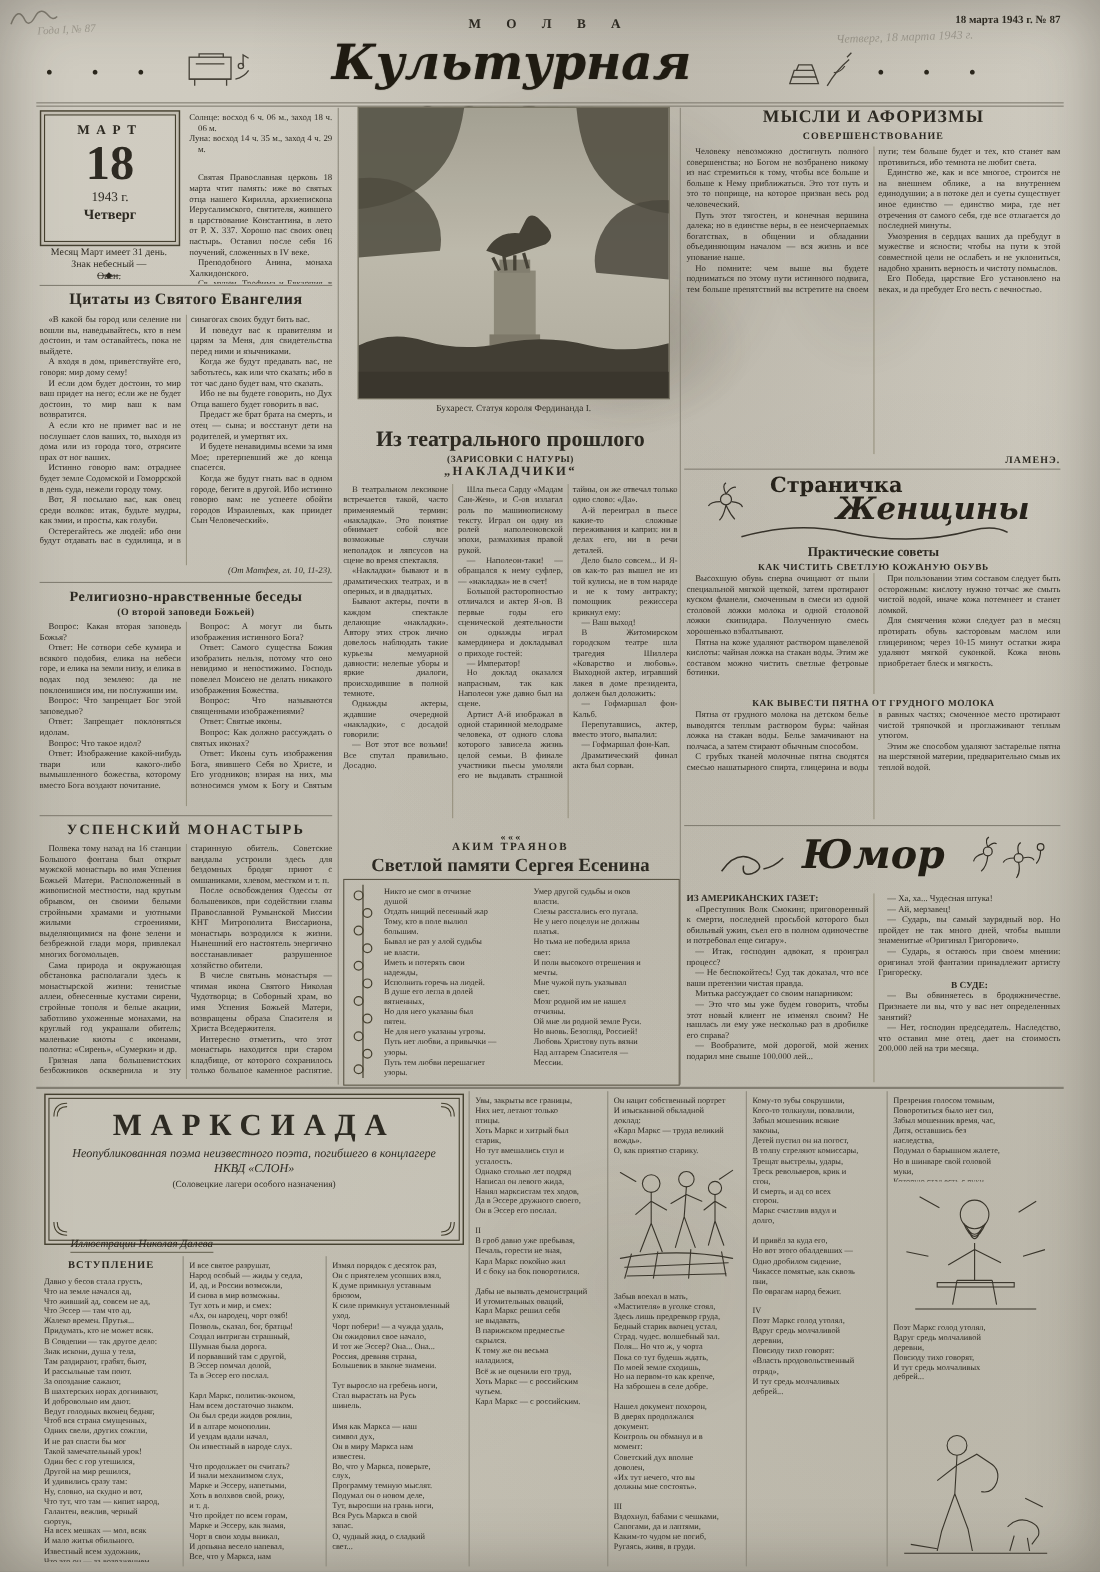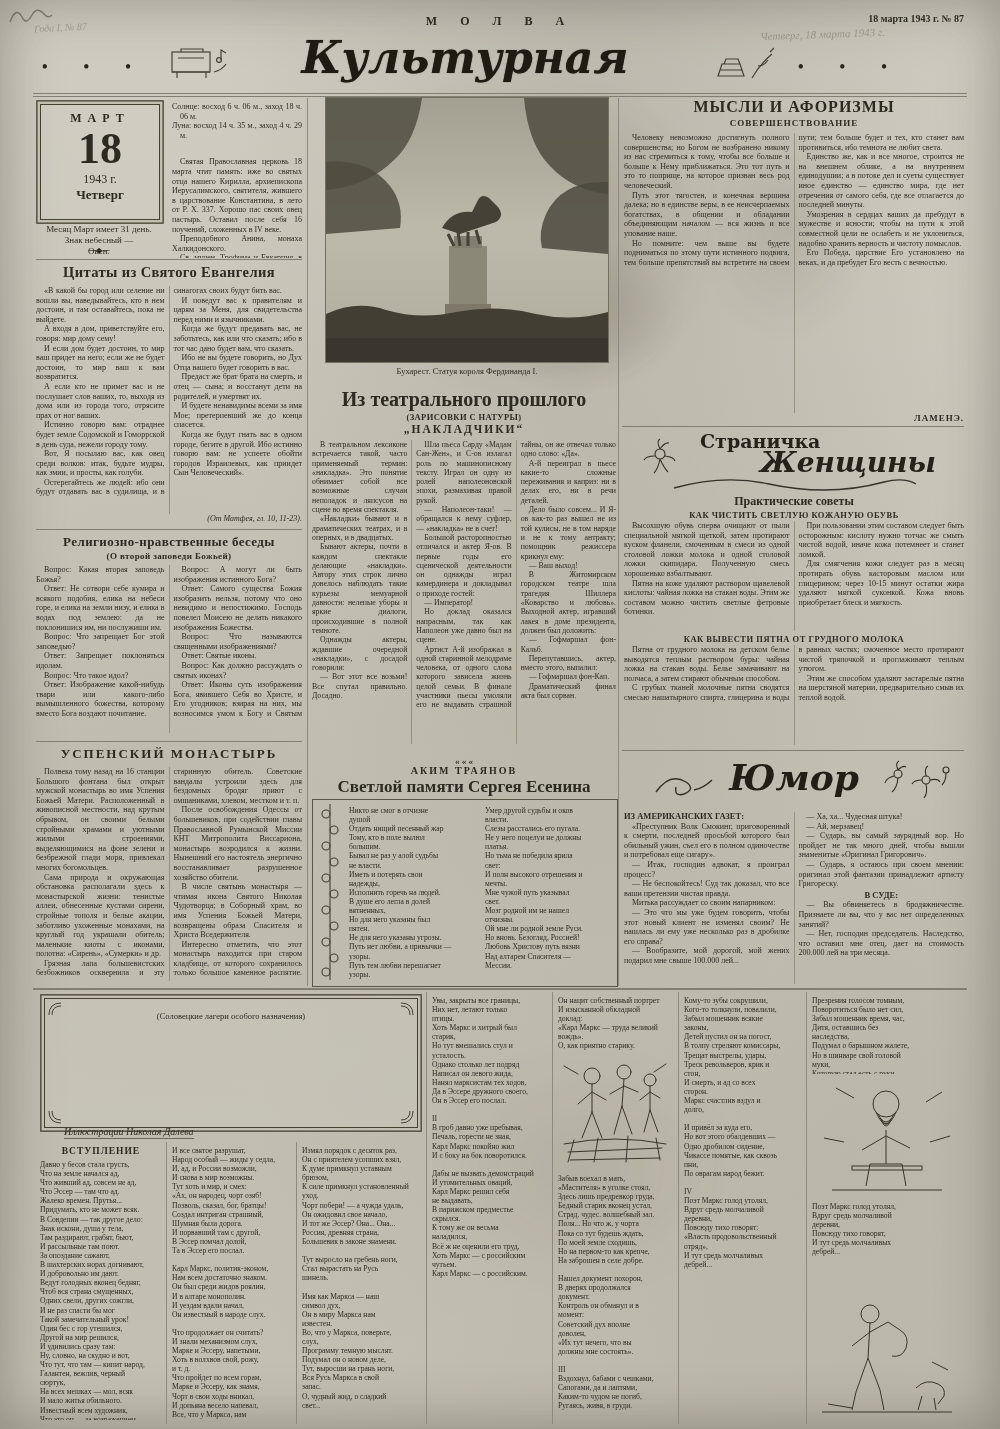--- a/index.html
+++ b/index.html
@@ -368,20 +368,22 @@
       </svg>
     <svg class="abs" style="right:2px;top:2px;transform:rotate(90deg);" width="16" height="16" viewBox="0 0 16 16">
         <path d="M2 14 Q2 2 14 2 M5 14 Q5 5 14 5" fill="none" stroke="#45402f" stroke-width="1"></path>
       </svg>
     <svg class="abs" style="left:2px;bottom:2px;transform:rotate(-90deg);" width="16" height="16" viewBox="0 0 16 16">
         <path d="M2 14 Q2 2 14 2 M5 14 Q5 5 14 5" fill="none" stroke="#45402f" stroke-width="1"></path>
       </svg>
     <svg class="abs" style="right:2px;bottom:2px;transform:rotate(180deg);" width="16" height="16" viewBox="0 0 16 16">
         <path d="M2 14 Q2 2 14 2 M5 14 Q5 5 14 5" fill="none" stroke="#45402f" stroke-width="1"></path>
       </svg>
+    <div class="b" style="font-size:28px;letter-spacing:8px;line-height:30px;">МАРКСИАДА</div>
+    <div style="font-size:11px;font-style:italic;line-height:13px;margin:4px 14px 0;">Неопубликованная поэма неизвестного поэта, погибшего в концлагере НКВД «СЛОН»</div>
     <div style="font-size:8.5px;margin-top:2px;">(Соловецкие лагери особого назначения)</div>
   </div>
   <div class="abs" style="left:64px;top:1126px;font-size:10px;font-style:italic;border-bottom:1px solid #6b6656;padding-bottom:1px;">Иллюстрации Николая Далева</div>
 
   <div class="abs ctr b" style="left:40px;top:1146px;width:122px;font-size:9.5px;letter-spacing:1px;">ВСТУПЛЕНИЕ</div>
   <div class="abs poem" style="left:172px;top:1146px;width:120px;height:274px;">И все святое разрушат,
 Народ особый — жиды у седла,
 И, ад, и России возможли,
 И снова в мир возможны.
 Тут хоть и мир, и смех:

